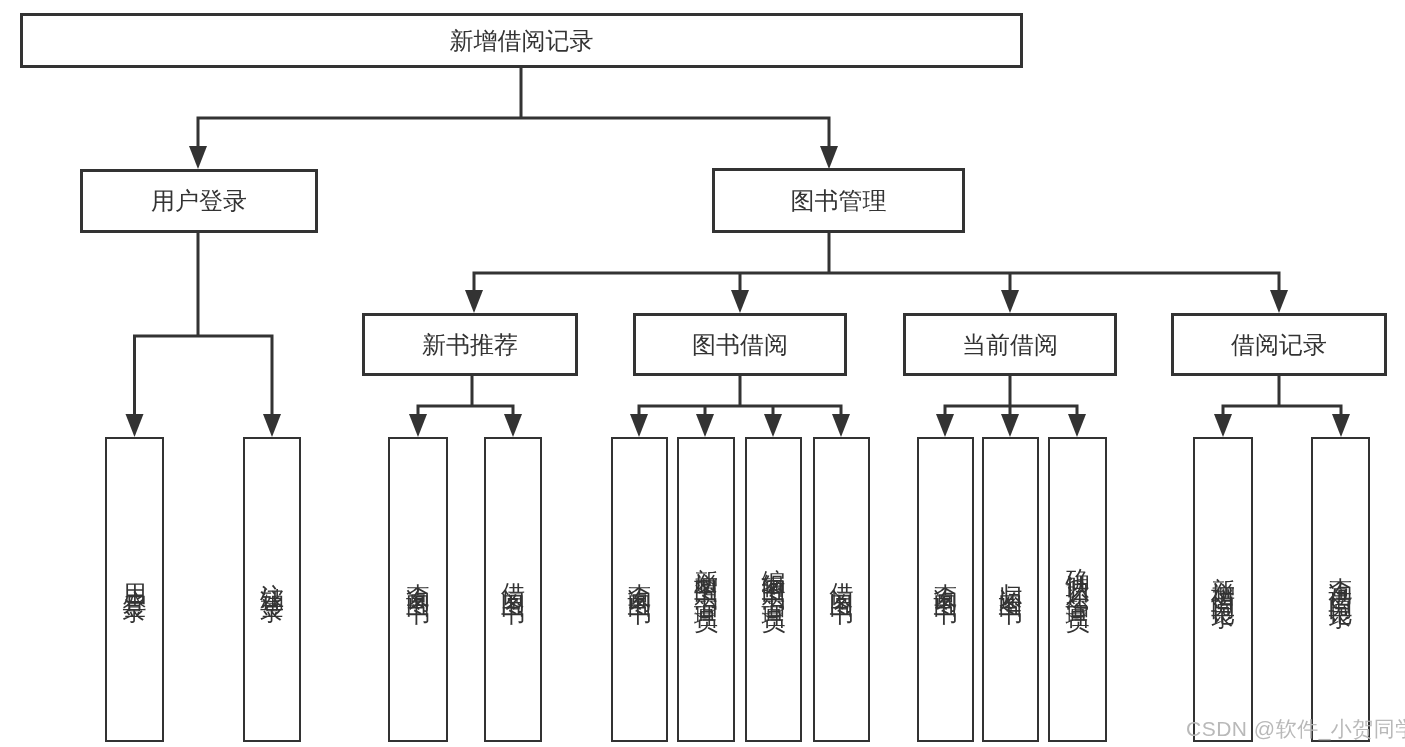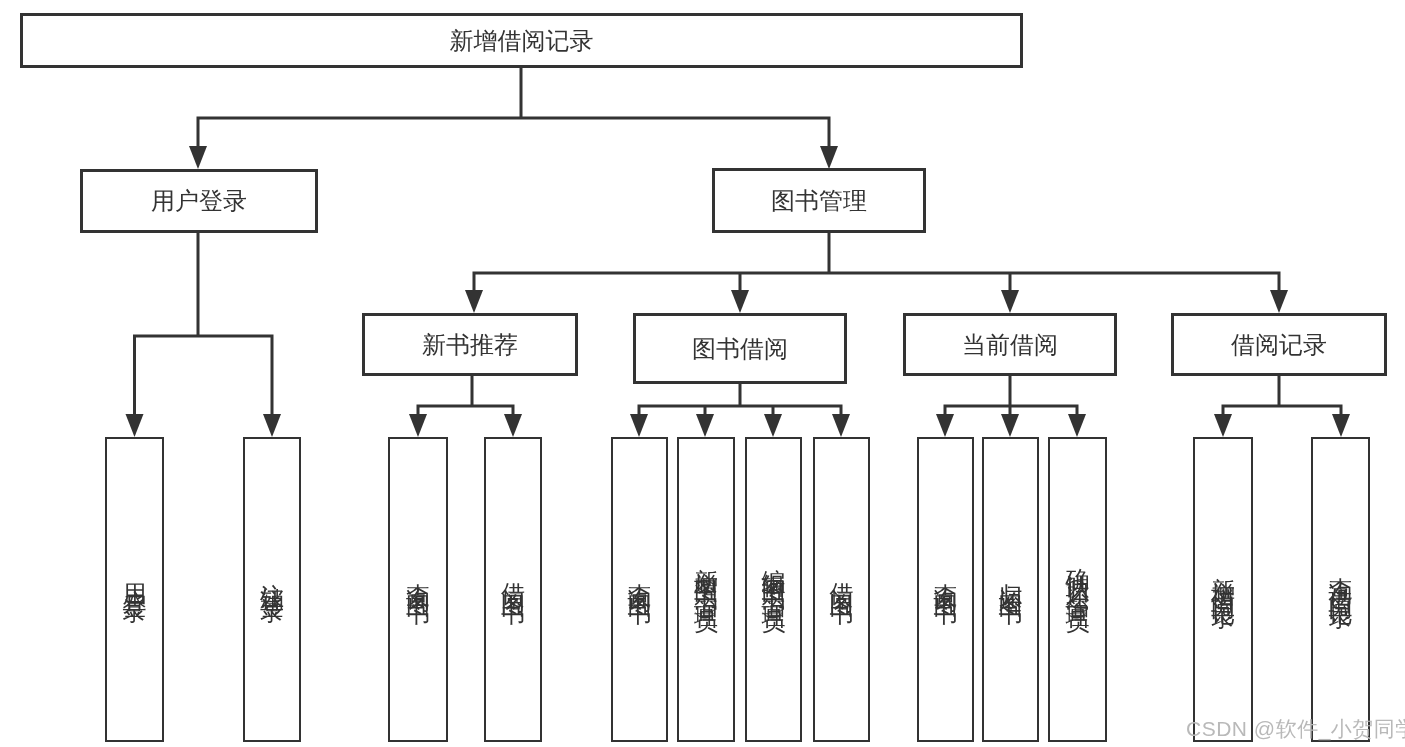--- a/index.html
+++ b/index.html
@@ -57,28 +57,28 @@
     <polygon points="1332,414 1350,414 1341,437"></polygon>
   </svg>
 
   <div class="node" style="left:20px;top:13px;width:1003px;height:55px;">
     <span>新增借阅记录</span>
   </div>
 
   <div class="node" style="left:80px;top:169px;width:238px;height:64px;">
     <span>用户登录</span>
   </div>
-  <div class="node" style="left:712px;top:168px;width:214px;height:65px;align-items:center;">
+  <div class="node" style="left:712px;top:168px;width:253px;height:65px;align-items:center;">
     <span>图书管理</span>
   </div>
 
   <div class="node" style="left:362px;top:313px;width:216px;height:63px;">
     <span>新书推荐</span>
   </div>
-  <div class="node" style="left:633px;top:313px;width:214px;height:71px;text-align:center;">
+  <div class="node" style="left:633px;top:313px;width:214px;height:63px;text-align:center;">
     <span>图书借阅</span>
   </div>
   <div class="node" style="left:903px;top:313px;width:214px;height:63px;">
     <span>当前借阅</span>
   </div>
   <div class="node" style="left:1171px;top:313px;width:216px;height:63px;">
     <span>借阅记录</span>
   </div>
 
   <div class="node leaf" style="left:105px;top:437px;width:59px;height:305px;">

